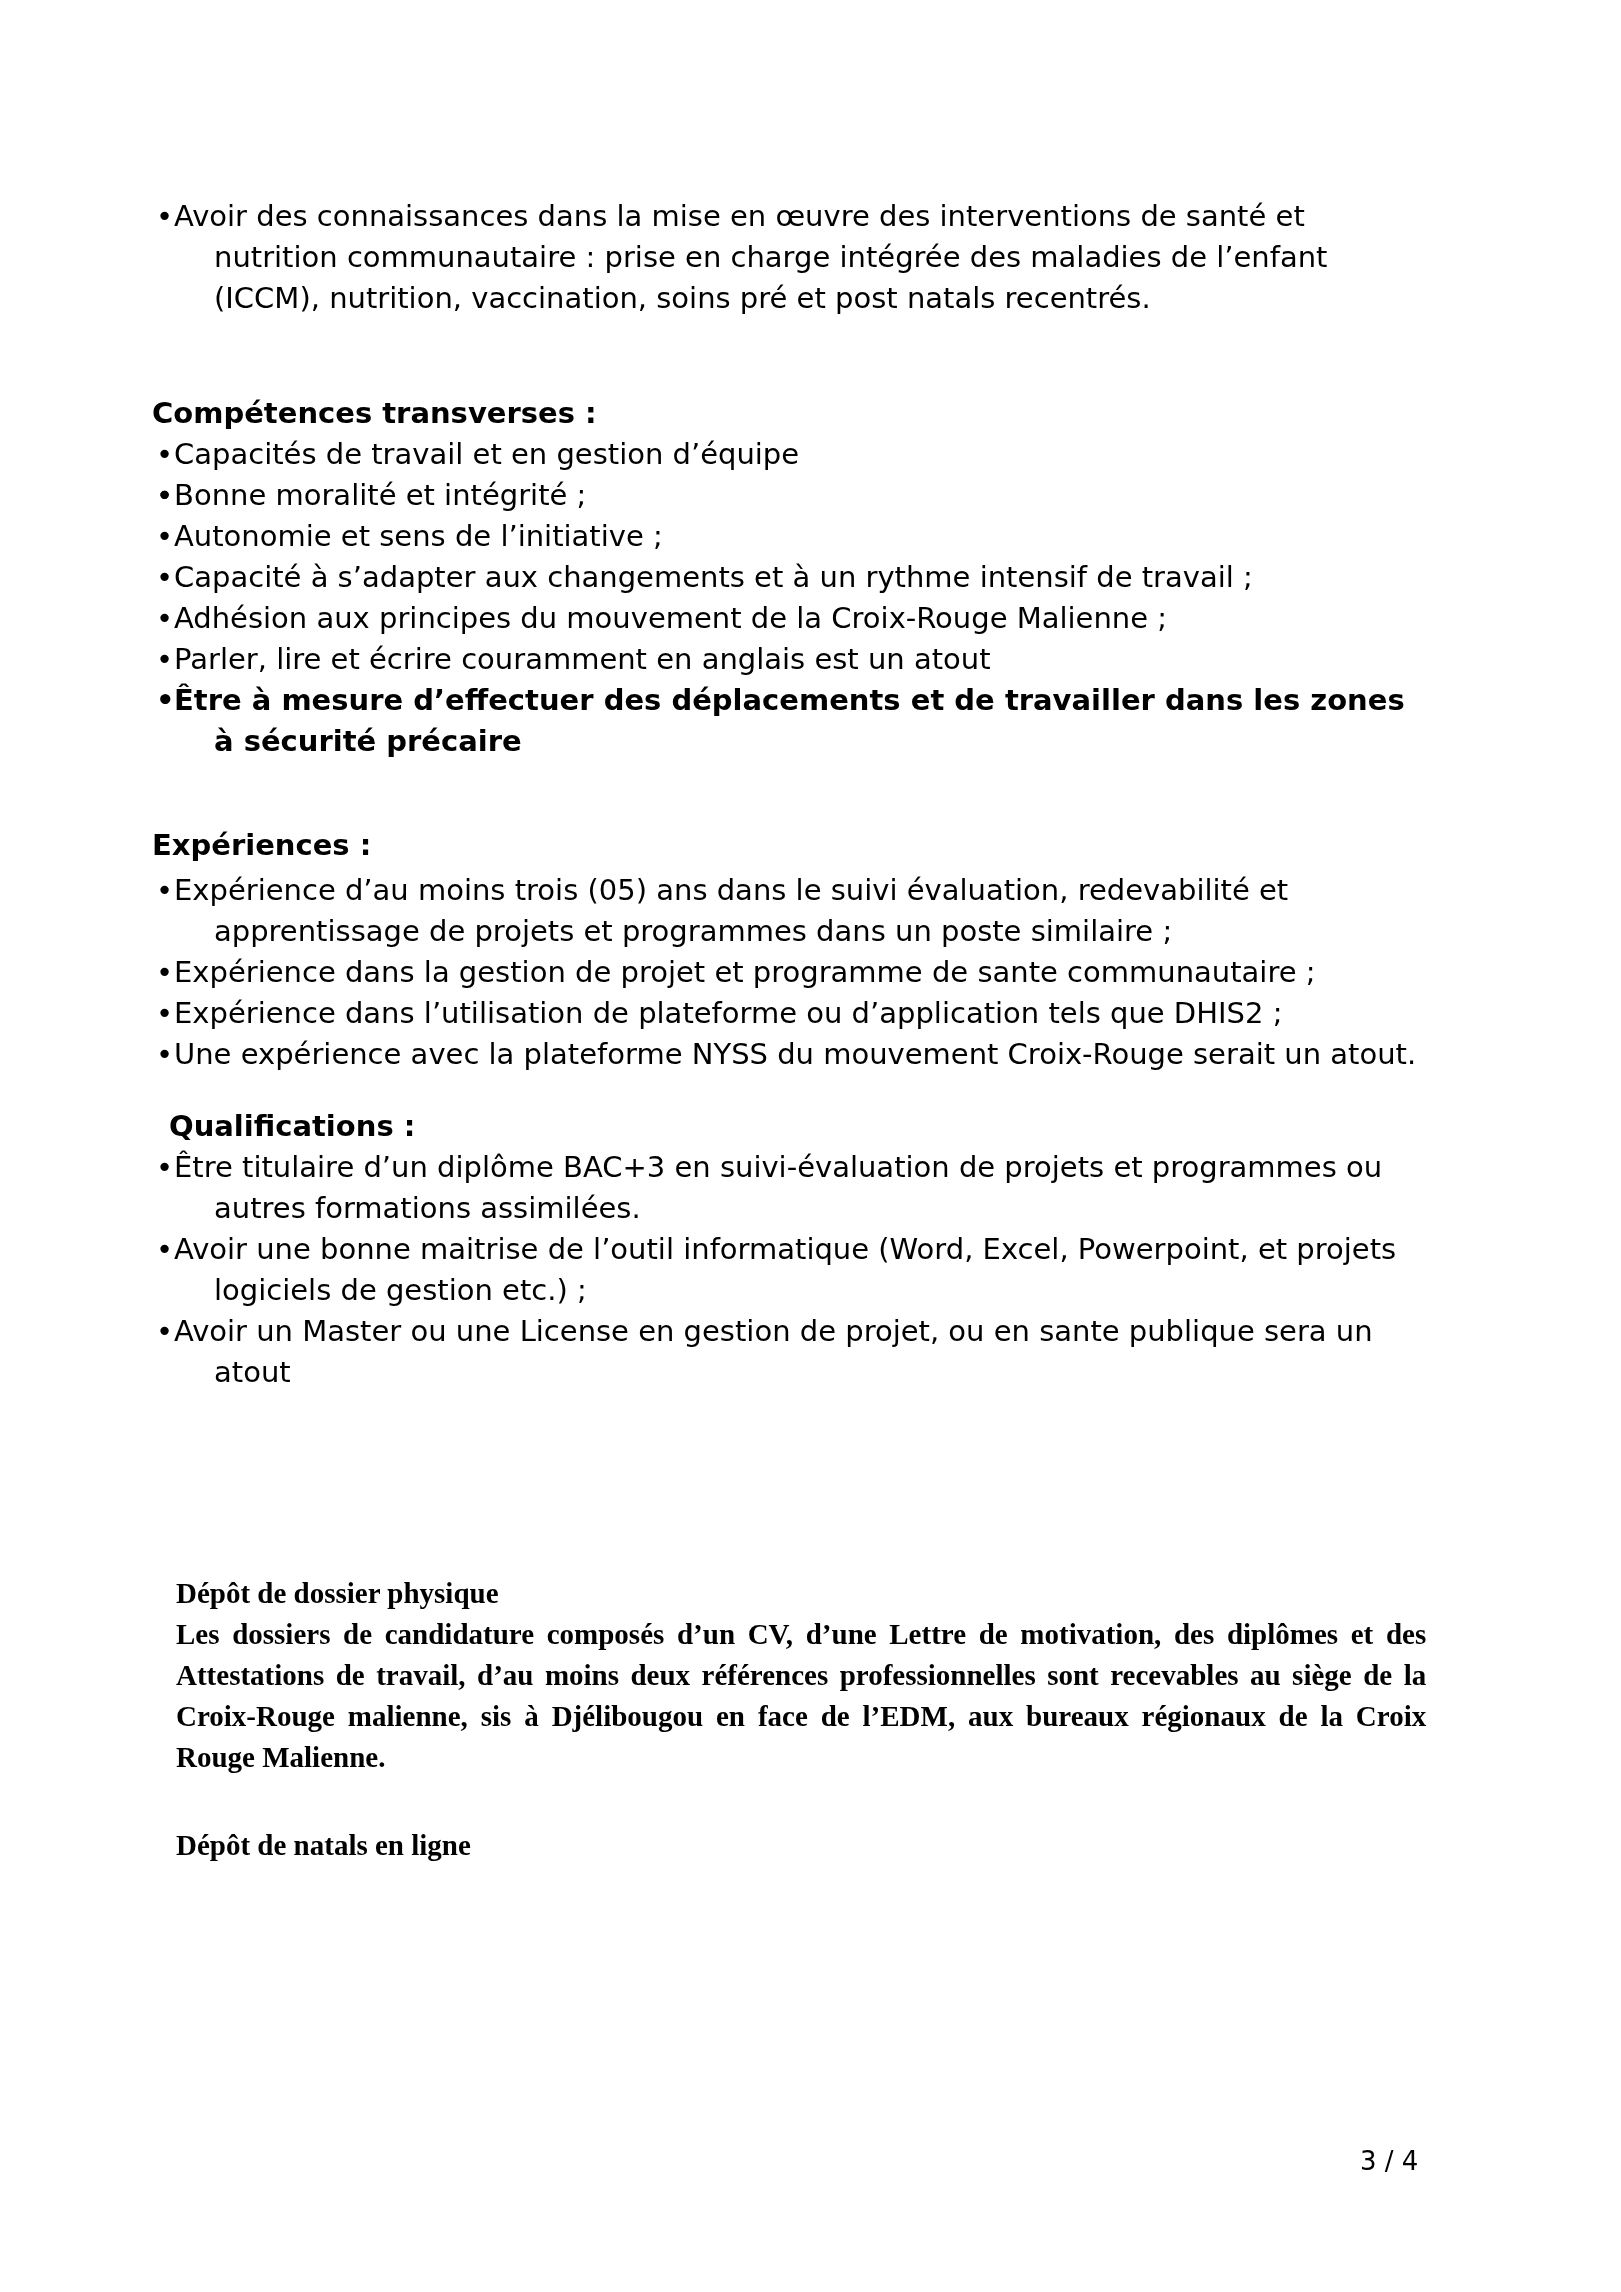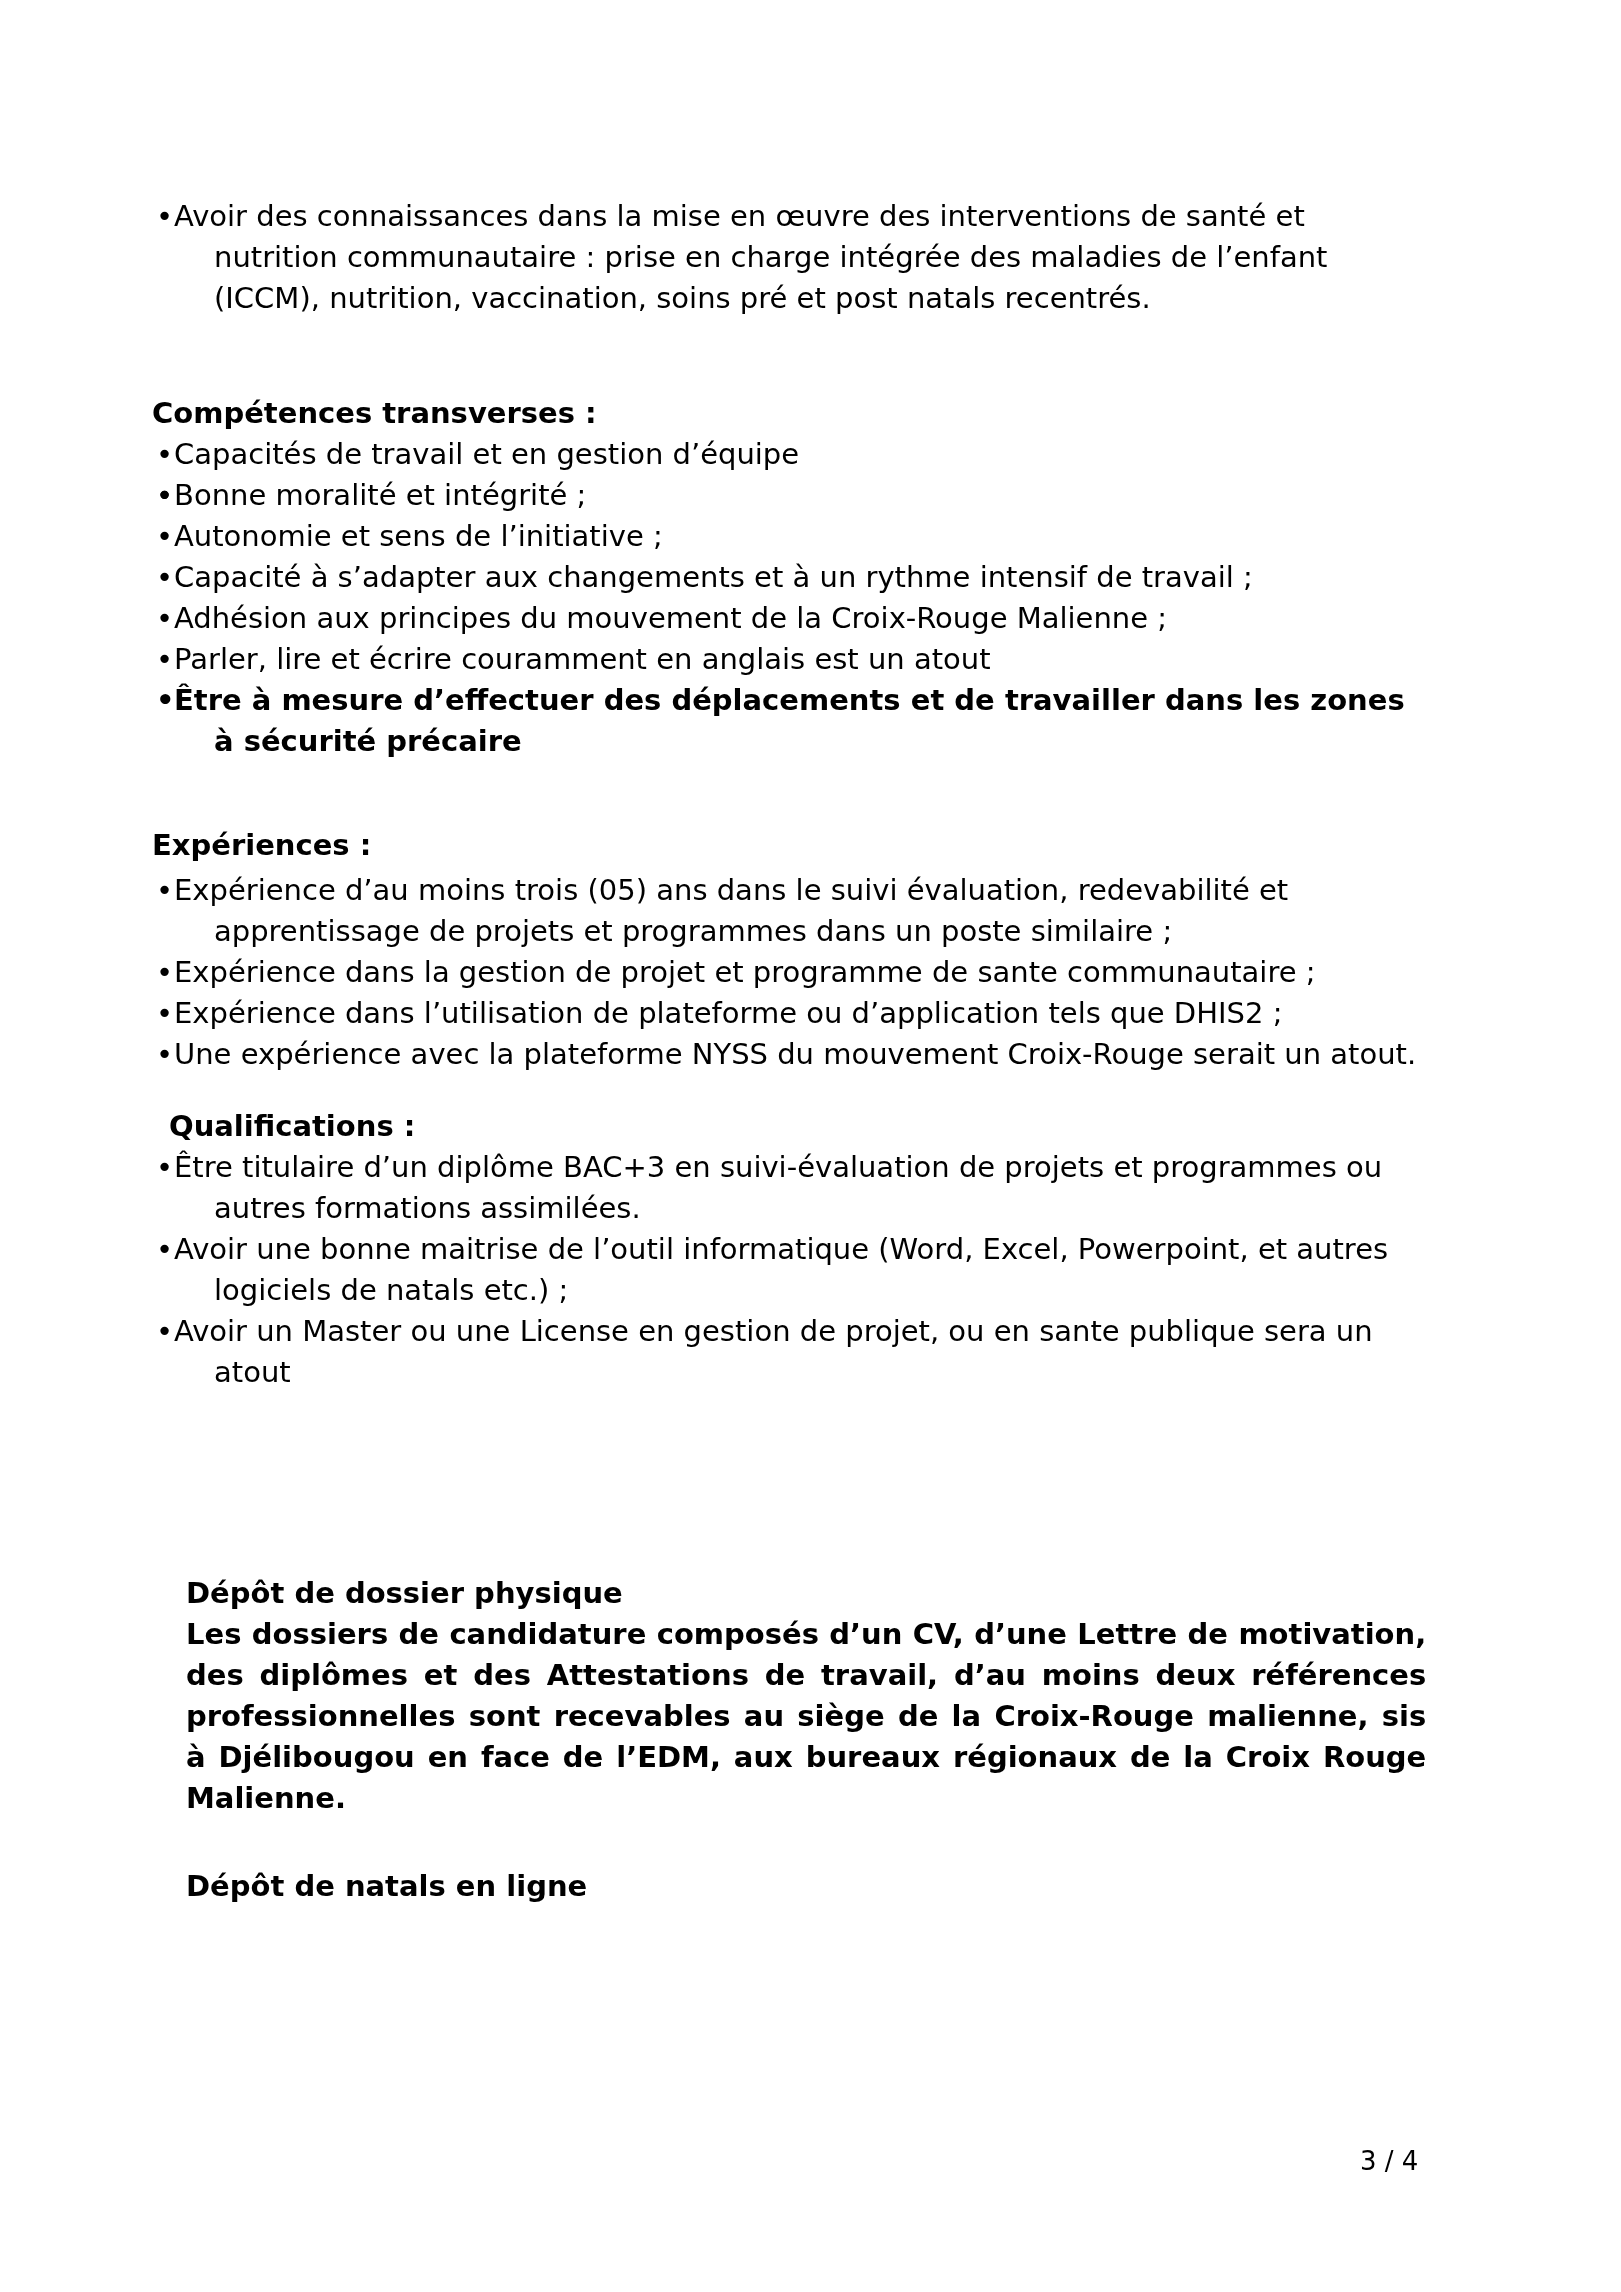--- a/index.html
+++ b/index.html
@@ -43,23 +43,24 @@
   .bold { font-weight: bold; }
 
   .m-comp-heading   { margin-top: 74px; }
   .m-exp-heading    { margin-top: 63px; }
   .m-exp-list       { margin-top: 3.9px; }
   .m-qual-heading   { margin-top: 31px; margin-left: 17px; }
   .m-depot-block    { margin-top: 180px; }
   .m-depot-ligne    { margin-top: 47px; }
 
   .depot-block {
-    margin-left: 34px;
+    margin-left: 24px;
     margin-right: 7.8px;
     font-weight: bold;
+    font-family: Liberation Serif, serif;
   }
   .depot-para {
     text-align: justify;
   }
   .page-number {
     position: absolute;
     left: 1360px;
     top: 2145px;
     font-size: 26px;
     line-height: 33px;
@@ -141,21 +142,21 @@
     <div class="sec-heading m-qual-heading">
       <span class="hd">Qualifications :</span>
     </div>
     <div>
       <div class="bullet">
         <span class="dot">•</span>
         <span>Être titulaire d’un diplôme BAC+3 en suivi-évaluation de projets et programmes ou autres formations assimilées.</span>
       </div>
       <div class="bullet">
         <span class="dot">•</span>
-        <span>Avoir une bonne maitrise de l’outil informatique (Word, Excel, Powerpoint, et autres logiciels de natals etc.) ;</span>
+        <span>Avoir une bonne maitrise de l’outil informatique (Word, Excel, Powerpoint, et projets logiciels de gestion etc.) ;</span>
       </div>
       <div class="bullet">
         <span class="dot">•</span>
         <span>Avoir un Master ou une License en gestion de projet, ou en sante publique sera un atout</span>
       </div>
     </div>
 
     <div class="depot-block m-depot-block">
       <div>Dépôt de dossier physique</div>
       <div class="depot-para">Les dossiers de candidature composés d’un CV, d’une Lettre de motivation, des diplômes et des Attestations de travail, d’au moins deux références professionnelles sont recevables au siège de la Croix-Rouge malienne, sis à Djélibougou en face de l’EDM, aux bureaux régionaux de la Croix Rouge Malienne.</div>

